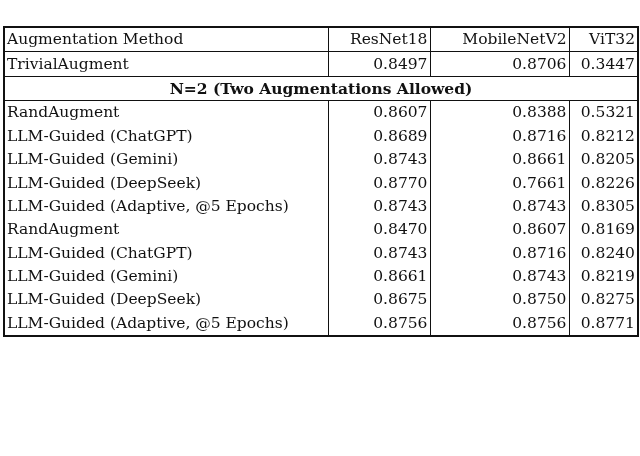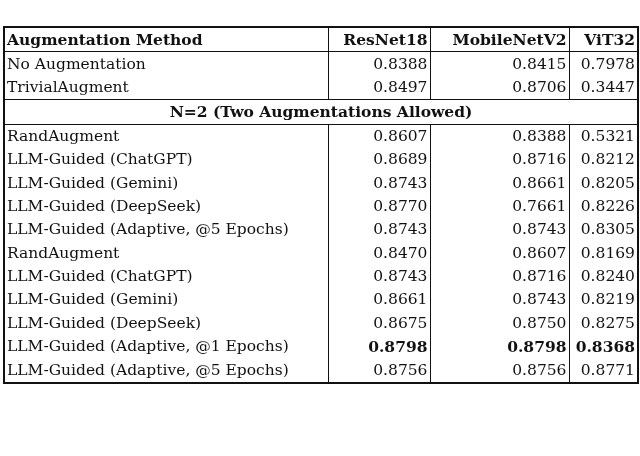--- a/index.html
+++ b/index.html
@@ -15,21 +15,21 @@
   }
   table.results col.c0 { width: 324px; }
   table.results col.c1 { width: 102px; }
   table.results col.c2 { width: 139px; }
   table.results col.c3 { width: 69px; }
   table.results td, table.results th {
     padding: 0 2px; height: 23.4px; line-height: 23px;
     white-space: nowrap; overflow: hidden; text-align: left; font-weight: normal;
   }
   table.results td.num, table.results th.num { border-left: 1.5px solid #111; text-align: right; }
-  table.results tr.hdr th { font-weight: bold; border-bottom: 1.5px solid #111; }
+  table.results tr.hdr th { font-weight: normal; border-bottom: 1.5px solid #111; }
   table.results tr.section td {
     font-weight: bold; text-align: center;
     border-top: 1.5px solid #111; border-bottom: 1.5px solid #111; border-radius: 12px;
   }
   table.results td.best { font-weight: bold; }
 </style>
 </head>
 <body>
 
 <div class="cutoff"></div>
@@ -43,26 +43,20 @@
     </colgroup>
   <thead>
     <tr class="hdr">
       <th>Augmentation Method</th>
       <th class="num">ResNet18</th>
       <th class="num">MobileNetV2</th>
       <th class="num">ViT32</th>
     </tr>
   </thead>
   <tbody>
-    <tr>
-      <td>No Augmentation</td>
-      <td class="num">0.8388</td>
-      <td class="num">0.8415</td>
-      <td class="num">0.7978</td>
-    </tr>
     <tr>
       <td>TrivialAugment</td>
       <td class="num">0.8497</td>
       <td class="num">0.8706</td>
       <td class="num">0.3447</td>
     </tr>
 
     <tr class="section">
       <td colspan="4">N=2 (Two Augmentations Allowed)</td>
     </tr>
@@ -115,25 +109,19 @@
       <td class="num">0.8743</td>
       <td class="num">0.8219</td>
     </tr>
     <tr>
       <td>LLM-Guided (DeepSeek)</td>
       <td class="num">0.8675</td>
       <td class="num">0.8750</td>
       <td class="num">0.8275</td>
     </tr>
     <tr>
-      <td>LLM-Guided (Adaptive, @1 Epochs)</td>
-      <td class="num best">0.8798</td>
-      <td class="num best">0.8798</td>
-      <td class="num best">0.8368</td>
-    </tr>
-    <tr>
       <td>LLM-Guided (Adaptive, @5 Epochs)</td>
       <td class="num">0.8756</td>
       <td class="num">0.8756</td>
       <td class="num">0.8771</td>
     </tr>
   </tbody>
 </table>
 
 </body></html>

